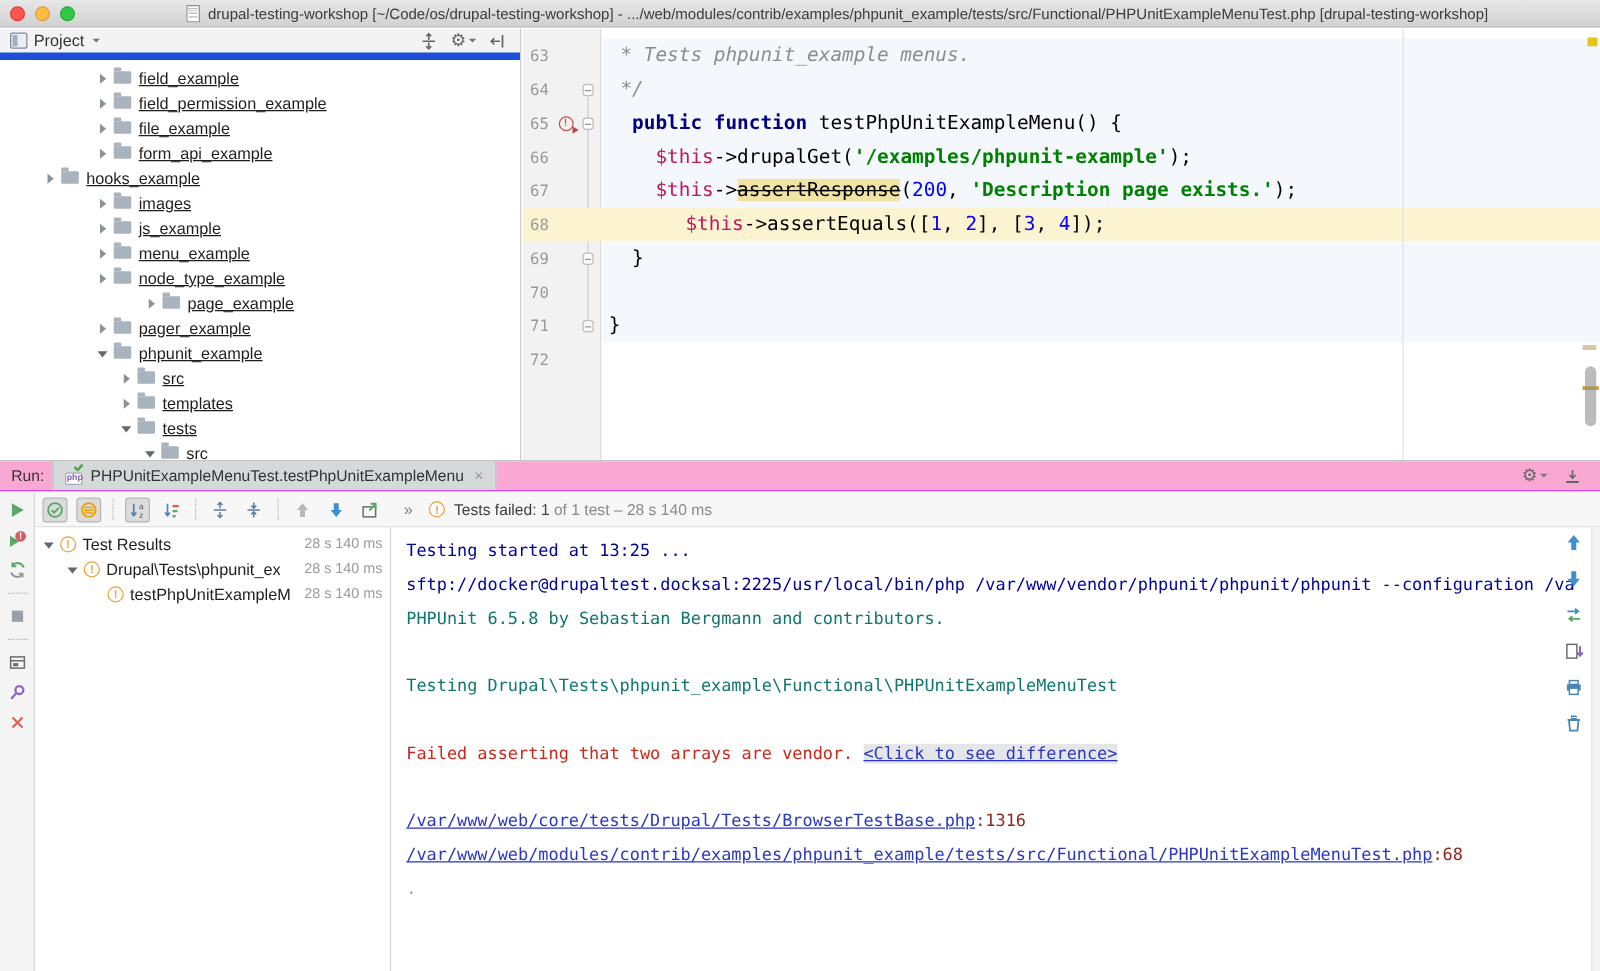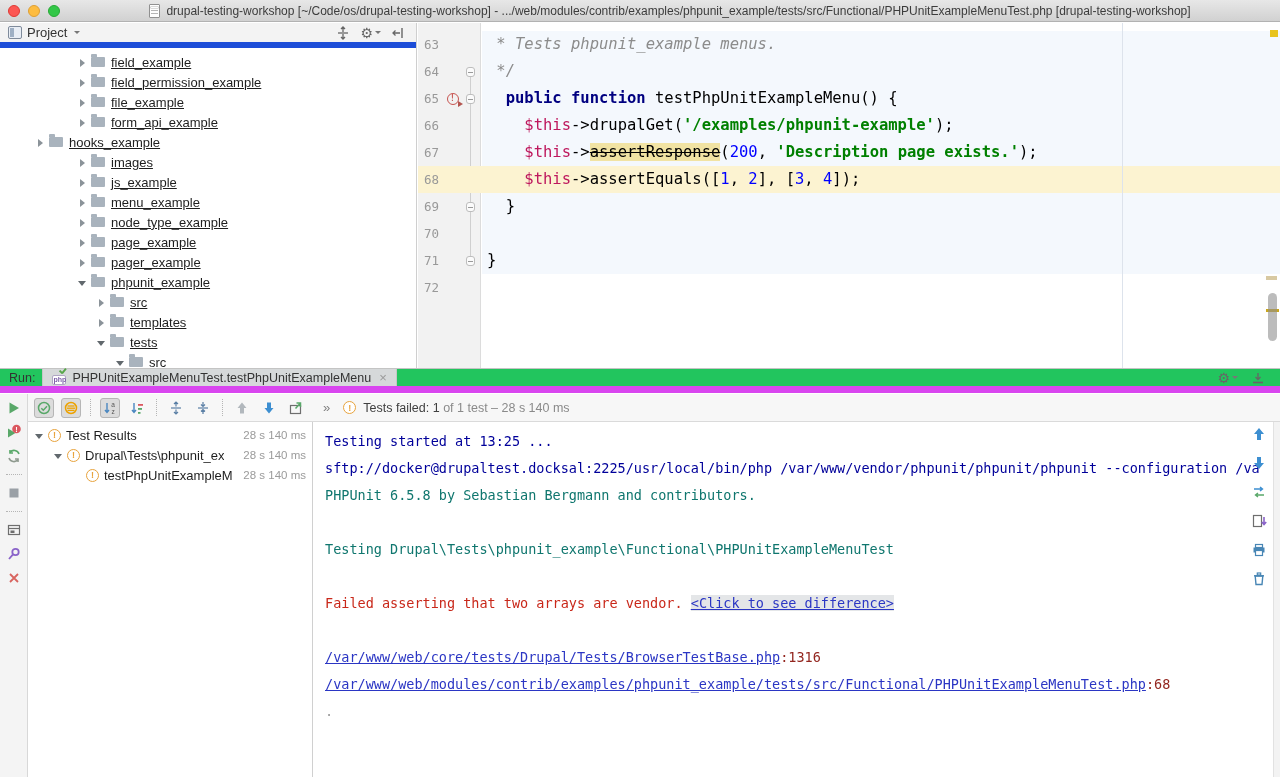--- a/index.html
+++ b/index.html
@@ -51,21 +51,21 @@
   .gutter-strip { position:absolute; left:0; top:0; bottom:0; width:63px; background:#f2f2f2; border-right:1px solid #dcdcdc; }
   .ruler { position:absolute; left:704px; top:0; bottom:0; width:1px; background:#dde3ec; z-index:3; }
   .ed-lines { position:relative; padding-top:8px; z-index:2; }
   .ed-row { display:flex; height:27px; line-height:27px; font-family:"DejaVu Sans Mono","Liberation Mono",monospace; font-size:15.5px; }
   .ed-row .g { width:64px; flex:none; display:flex; align-items:center; }
   .g .num { width:25px; padding-left:6px; color:#999; font-size:12.5px; font-family:"DejaVu Sans Mono","Liberation Mono",monospace; }
   .g .gic { width:19px; display:flex; align-items:center; justify-content:center; }
   .g .fld { width:16px; display:flex; align-items:center; justify-content:center; }
   .ed-row .code { flex:1; padding-left:5px; white-space:pre; }
   .ed-row.bg-blue .code { background:#f4f8fd; }
-  .ed-row.current { background:#fcf3d1; }
+  .ed-row.current { background:#fcf3d1;gap:24px; }
   .ed-row.current .code { background:#fcf3d1; }
   .fold-box { width:9px; height:10px; border:1px solid #bdbdbd; border-radius:3px; background:#fbfbfb; position:relative; }
   .fold-box::after { content:""; position:absolute; left:1px; top:4px; width:5px; height:1px; background:#9a9a9a; }
   .fold-line { position:absolute; left:52px; top:48px; height:190px; width:1px; background:#cfcfcf; z-index:1; }
   .failed-gutter { width:12px; height:12px; border:1.5px solid #c75450; border-radius:50%;
     color:#c75450; font-size:8px; font-weight:bold; display:flex; align-items:center; justify-content:center; position:relative; }
   .failed-gutter::before { content:"!"; }
   .failed-gutter::after { content:""; position:absolute; right:-5px; bottom:-3px;
     border-left:5px solid #b3554f; border-top:3.5px solid transparent; border-bottom:3.5px solid transparent; }
   .tok-plain { color:#000; }
@@ -75,21 +75,21 @@
   .tok-number { color:#0000ff; }
   .tok-variable { color:#be185d; }
   .tok-deprecated { color:#000; text-decoration:line-through; background:#f1e3a3; }
   .mark-yellow { position:absolute; top:7px; right:2px; width:8px; height:7px; background:#e8c31d; z-index:6; }
   .mark-tan { position:absolute; top:253px; right:3px; width:11px; height:4px; background:#d8c9a2; z-index:6; }
   .mark-gold { position:absolute; top:286px; right:1px; width:13px; height:3px; background:#c9a61d; z-index:6; }
   .ed-thumb { position:absolute; top:270px; right:3px; width:9px; height:48px; background:#8f8f8f; opacity:.6; border-radius:5px; z-index:7; }
 
   
   .run-panel { position:absolute; top:368px; left:0; right:0; bottom:0; border-top:1px solid #c4c4c4; background:#fff; }
-  .run-tabbar { height:24px; background:#22c55e; border-bottom:7px solid #d946ef;
+  .run-tabbar { height:24px; background:#f9a8d4; border-bottom:1px solid #d946ef;
     display:flex; align-items:center; padding-left:9px; font-size:12.5px; color:#333; }
   .run-tab { display:flex; align-items:center; gap:5px; background:#d6d9da; align-self:stretch;
     padding:0 9px; margin-left:7px; border-left:1px solid #c6c6c6; border-right:1px solid #c6c6c6; }
   .php-badge { width:15px; height:15px; position:relative; flex:none; }
   .php-badge .php-box { position:absolute; left:0; bottom:0; width:14px; height:10px; background:#fff; border:1px solid #b0a6c4; border-radius:2px; }
   .php-txt { position:absolute; left:1px; bottom:0px; font-size:7px; font-weight:bold; color:#7b5fa8; line-height:10px; width:12px; text-align:center; }
   .php-check { position:absolute; right:0px; top:-1px; width:8px; height:6px; }
   .php-check::before { content:""; position:absolute; left:0; top:2px; width:4px; height:2px; background:#57a64a; transform:rotate(45deg); }
   .php-check::after { content:""; position:absolute; left:2px; top:1px; width:6px; height:2px; background:#57a64a; transform:rotate(-50deg); }
   .tab-close { color:#9a9a9a; font-size:13px; margin-left:3px; }
@@ -214,21 +214,21 @@
           <div class="tree-row" style="padding-left: 77px;">
             <span class="twisty right"></span>
             <span class="folder"></span>
             <span>menu_example</span>
           </div>
           <div class="tree-row" style="padding-left: 77px;">
             <span class="twisty right"></span>
             <span class="folder"></span>
             <span>node_type_example</span>
           </div>
-          <div class="tree-row" style="padding-left: 77px;">
+          <div class="tree-row" style="padding-left: 116px;">
             <span class="twisty right"></span>
             <span class="folder"></span>
             <span>page_example</span>
           </div>
           <div class="tree-row" style="padding-left: 77px;">
             <span class="twisty right"></span>
             <span class="folder"></span>
             <span>pager_example</span>
           </div>
           <div class="tree-row" style="padding-left: 77px;">

